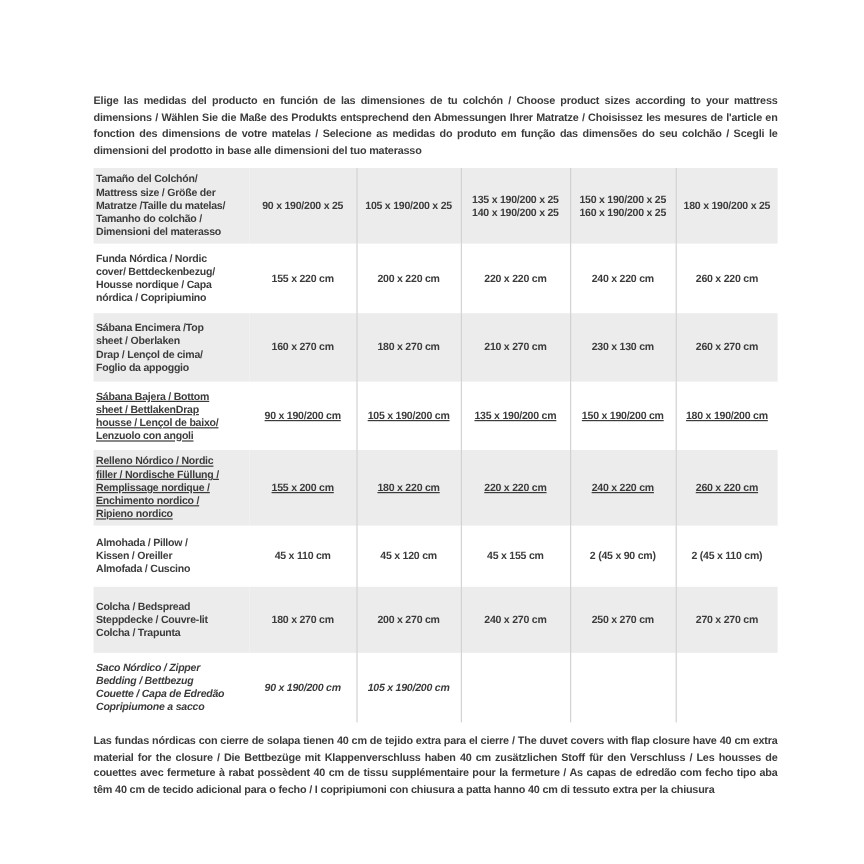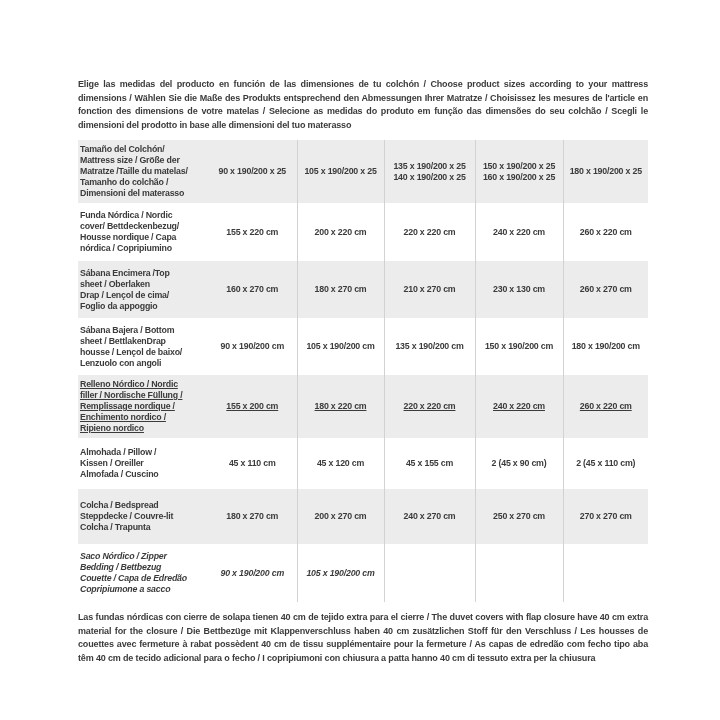--- a/index.html
+++ b/index.html
@@ -45,21 +45,21 @@
   td.val{
     text-align:center;
   }
   td.val:not(:last-child){
     border-right:1px solid #d2d2d2;
   }
   tr.alt{ background:#ececec; }
   tr.r-head{height:57px;}
   tr.r-funda{height:58px;}
   tr.r-encimera{height:57px;}
-  tr.r-bajera{height:57px;}
+  tr.r-bajera{height:57px;text-decoration:underline;}
   tr.r-relleno{height:62px;text-decoration:underline;}
   tr.r-almohada{height:51px;margin-top:39px;}
   tr.r-colcha{height:55px;}
   tr.r-saco{height:58px;font-style:italic;}
   .footnote{ margin-top:9px; }
 </style>
 </head>
 <body>
 
 <div class="page">

